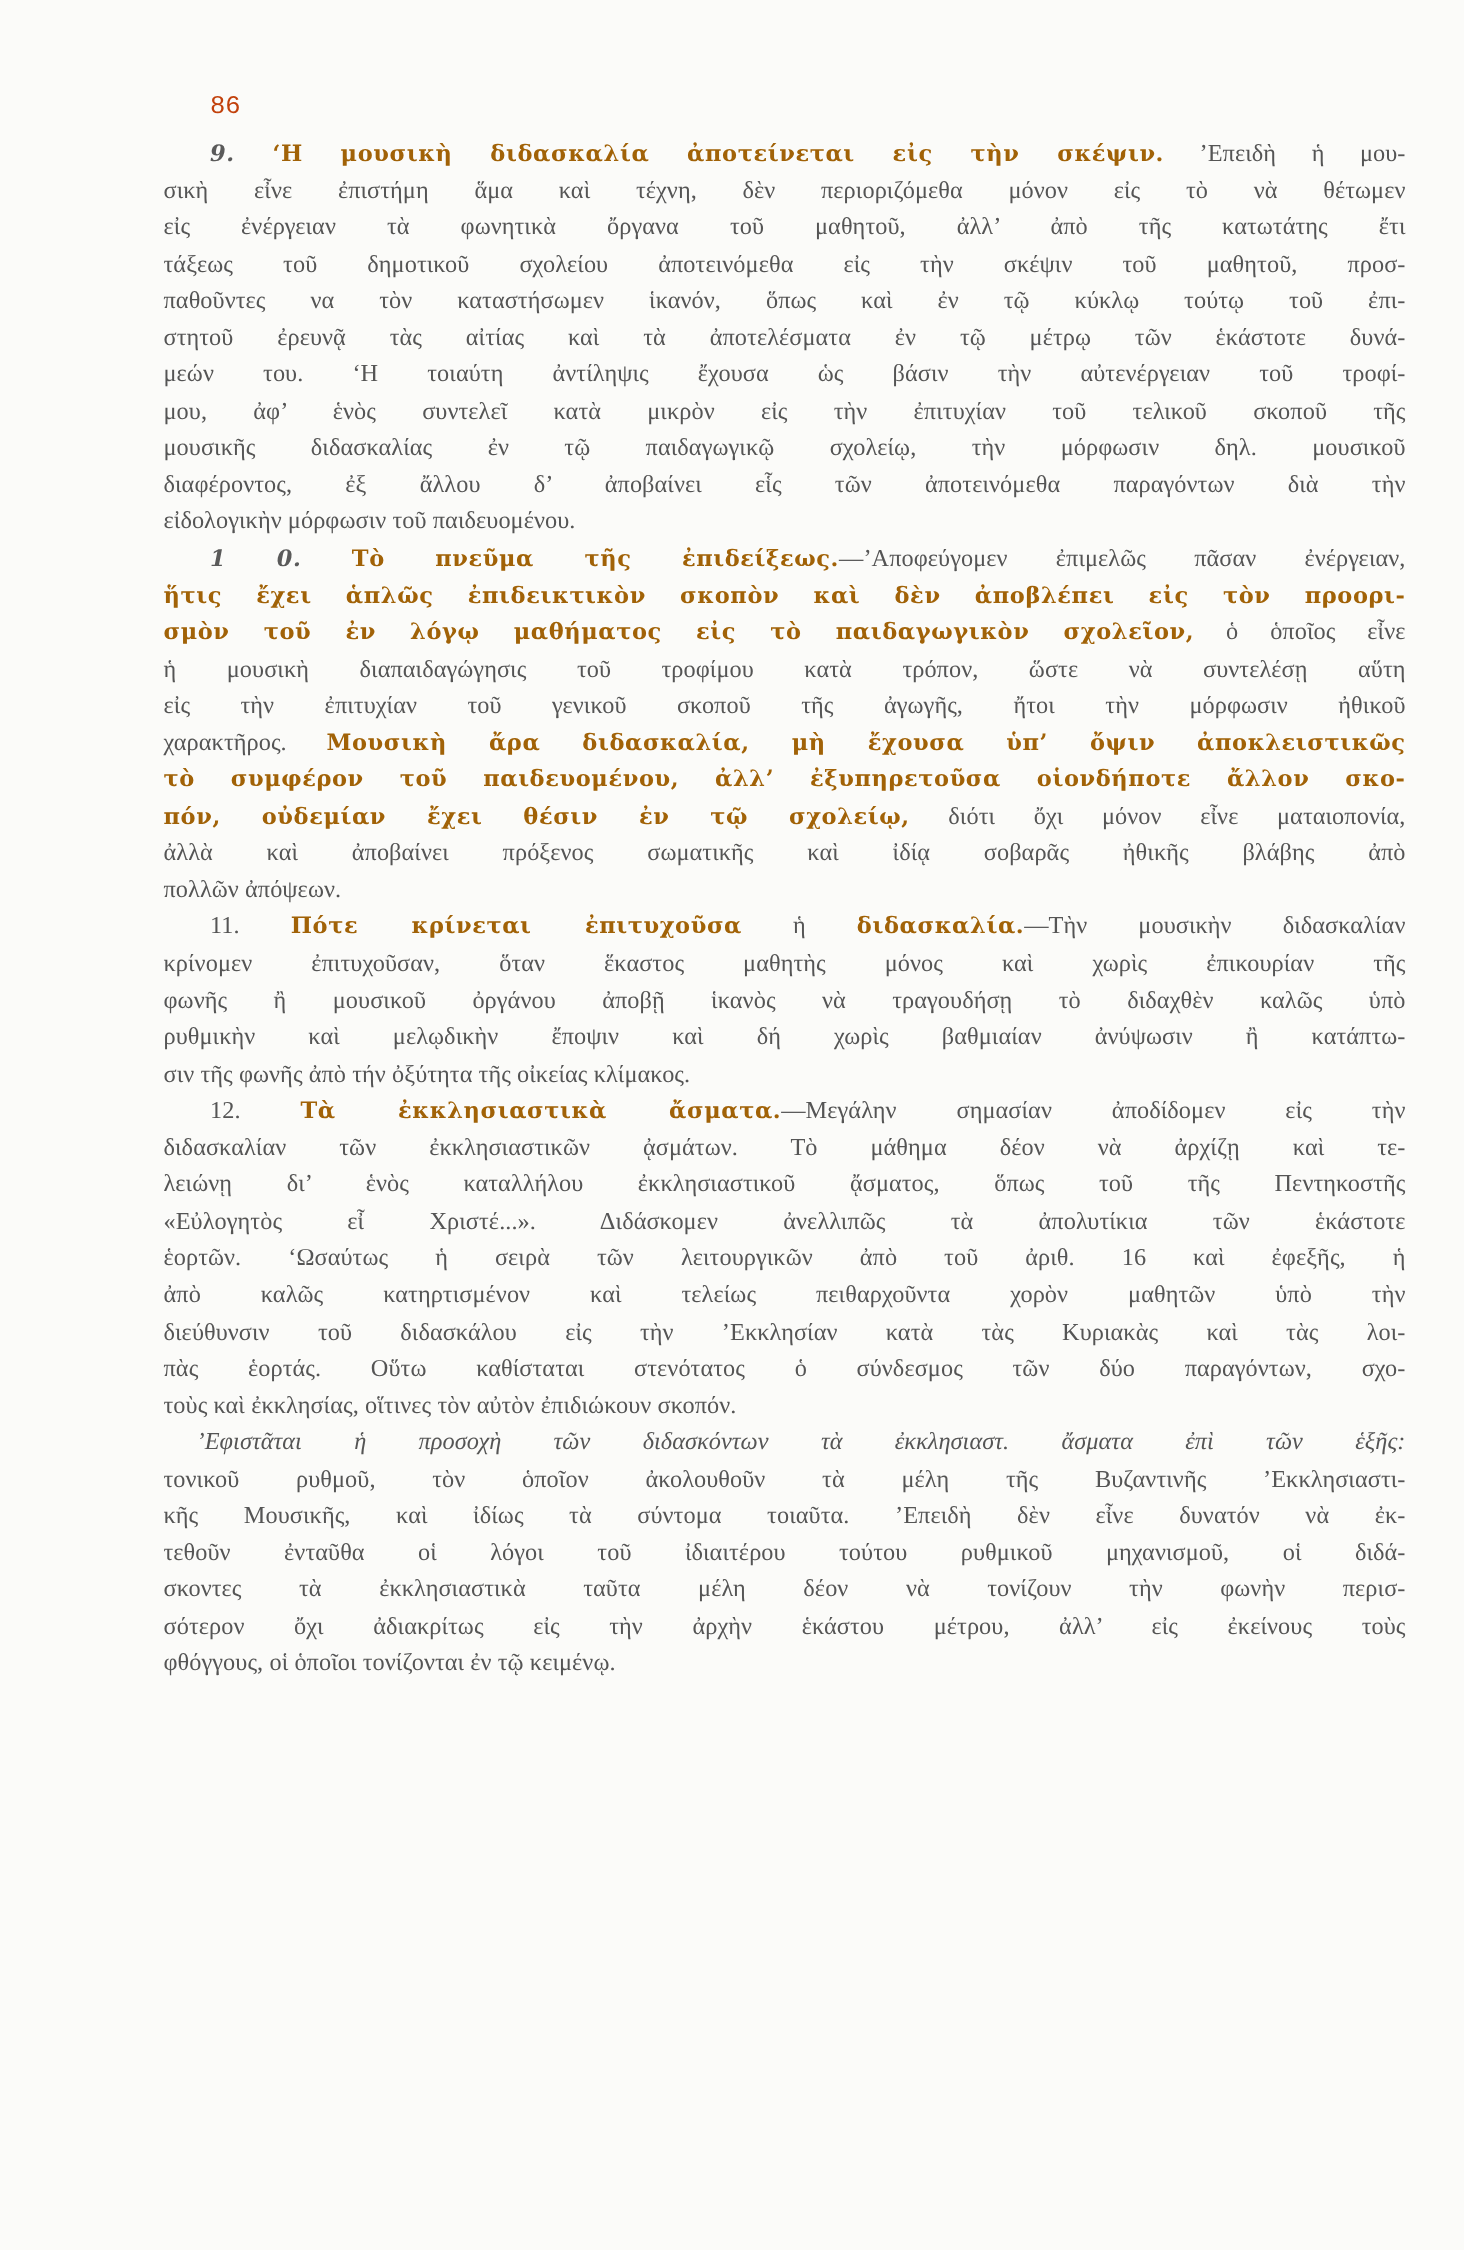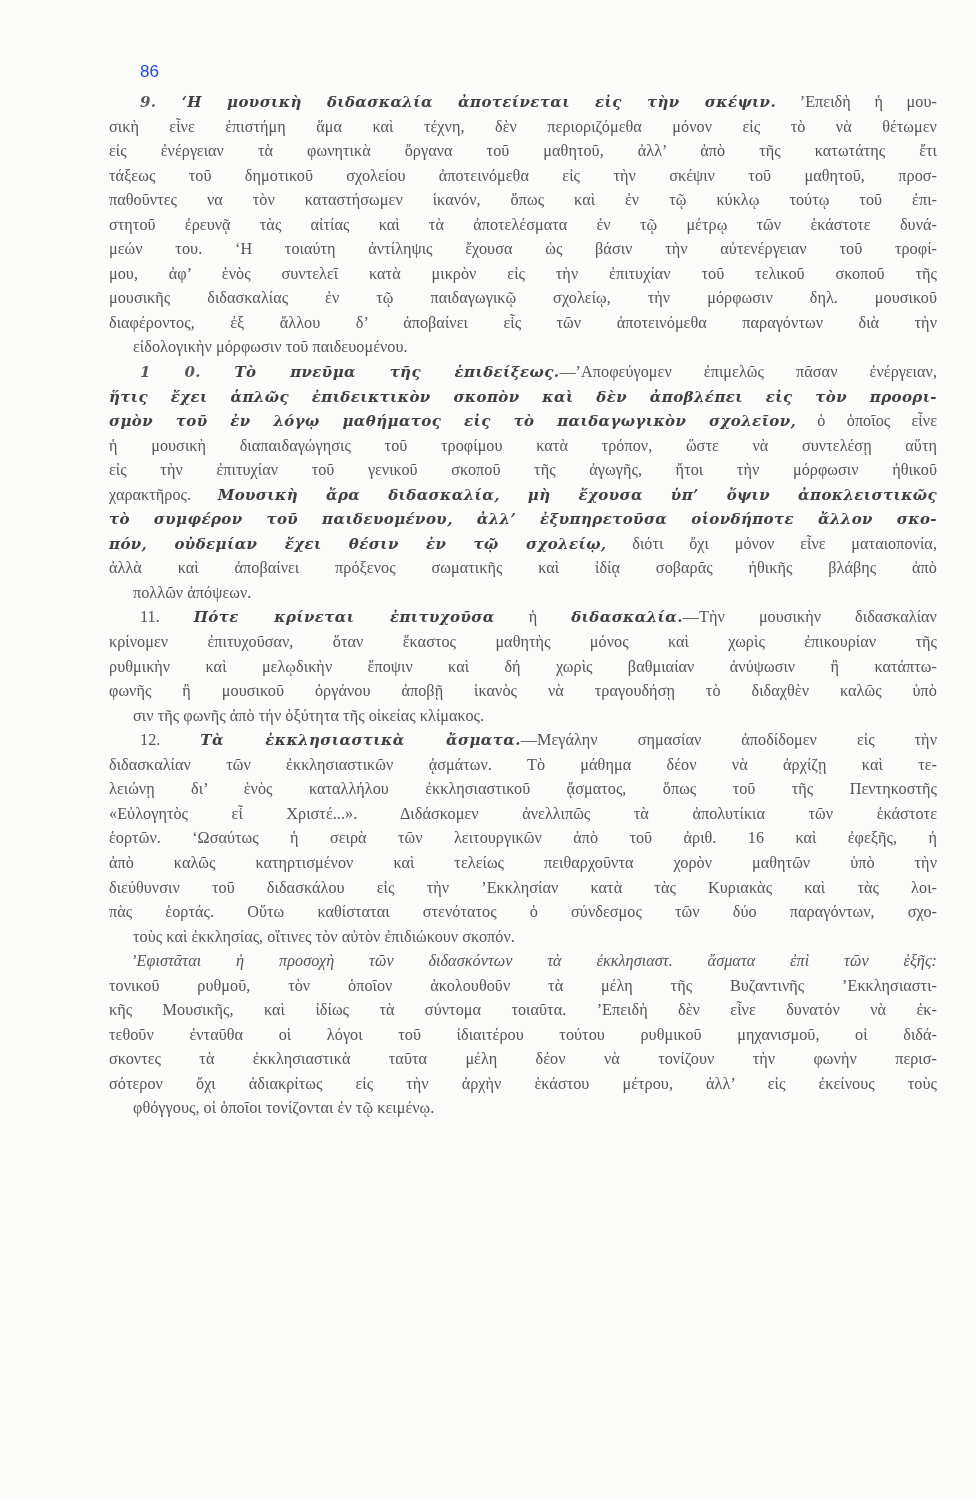--- a/index.html
+++ b/index.html
@@ -13,54 +13,52 @@
       position: relative;
       overflow: hidden;
       font-family: "DejaVu Serif", "Liberation Serif", serif;
       color: #555555;
     }
     .page-number {
       position: absolute;
       left: 140px;
       top: 62px;
       font-size: 17px;
-      color: #1d4ed8;
-      font-family: Liberation Sans, sans-serif;
+      color: #c2410c;
+      font-family: Liberation Mono, monospace;
     }
     .body-text {
       position: absolute;
       left: 109px;
       top: 90px;
       width: 828px;
     }
     .line {
       height: 24.55px;
       line-height: 24.55px;
       font-size: 16.2px;
       white-space: nowrap;
       text-align: justify;
       text-align-last: justify;
       letter-spacing: 0.05px;
       font-family: "Liberation Serif", serif;
     }
     .line.last {
       text-align-last: left;
-      margin-left: 24px;
     }
     .line.indent {
       padding-left: 31px;
     }
     .line.indent-small {
       padding-left: 22px;
       font-style: italic;
     }
     .b {
       font-weight: bold;
-      font-style: italic;
-      color: #404040;
+      color: #a16207;
       font-family: "DejaVu Serif", serif;
       font-size: 15px;
       letter-spacing: 0.4px;
     }
     .num {
       font-style: italic;
       color: #5a5a5a;
     }
   </style>
 </head>
@@ -85,22 +83,22 @@
     <div class="line"><span class="b">σμὸν τοῦ ἐν λόγῳ μαθήματος εἰς τὸ παιδαγωγικὸν σχολεῖον,</span><span> ὁ ὁποῖος εἶνε</span></div>
     <div class="line"><span>ἡ μουσικὴ διαπαιδαγώγησις τοῦ τροφίμου κατὰ τρόπον, ὥστε νὰ συντελέσῃ αὕτη</span></div>
     <div class="line"><span>εἰς τὴν ἐπιτυχίαν τοῦ γενικοῦ σκοποῦ τῆς ἀγωγῆς, ἤτοι τὴν μόρφωσιν ἠθικοῦ</span></div>
     <div class="line"><span>χαρακτῆρος. </span><span class="b">Μουσικὴ ἄρα διδασκαλία, μὴ ἔχουσα ὑπ’ ὄψιν ἀποκλειστικῶς</span></div>
     <div class="line"><span class="b">τὸ συμφέρον τοῦ παιδευομένου, ἀλλ’ ἐξυπηρετοῦσα οἱονδήποτε ἄλλον σκο-</span></div>
     <div class="line"><span class="b">πόν, οὐδεμίαν ἔχει θέσιν ἐν τῷ σχολείῳ,</span><span> διότι ὄχι μόνον εἶνε ματαιοπονία,</span></div>
     <div class="line"><span>ἀλλὰ καὶ ἀποβαίνει πρόξενος σωματικῆς καὶ ἰδίᾳ σοβαρᾶς ἠθικῆς βλάβης ἀπὸ</span></div>
     <div class="line last"><span>πολλῶν ἀπόψεων.</span></div>
     <div class="line indent"><span>11. </span><span class="b">Πότε κρίνεται ἐπιτυχοῦσα</span><span> ἡ </span><span class="b">διδασκαλία.</span><span>—Τὴν μουσικὴν διδασκαλίαν</span></div>
     <div class="line"><span>κρίνομεν ἐπιτυχοῦσαν, ὅταν ἕκαστος μαθητὴς μόνος καὶ χωρὶς ἐπικουρίαν τῆς</span></div>
+    <div class="line"><span>φωνῆς ἢ μουσικοῦ ὀργάνου ἀποβῇ ἱκανὸς νὰ τραγουδήσῃ τὸ διδαχθὲν καλῶς ὑπὸ</span></div>
     <div class="line"><span>ρυθμικὴν καὶ μελῳδικὴν ἔποψιν καὶ δή χωρὶς βαθμιαίαν ἀνύψωσιν ἢ κατάπτω-</span></div>
-    <div class="line"><span>φωνῆς ἢ μουσικοῦ ὀργάνου ἀποβῇ ἱκανὸς νὰ τραγουδήσῃ τὸ διδαχθὲν καλῶς ὑπὸ</span></div>
     <div class="line last"><span>σιν τῆς φωνῆς ἀπὸ τήν ὀξύτητα τῆς οἰκείας κλίμακος.</span></div>
     <div class="line indent"><span>12. </span><span class="b">Τὰ ἐκκλησιαστικὰ ἄσματα.</span><span>—Μεγάλην σημασίαν ἀποδίδομεν εἰς τὴν</span></div>
     <div class="line"><span>διδασκαλίαν τῶν ἐκκλησιαστικῶν ᾀσμάτων. Τὸ μάθημα δέον νὰ ἀρχίζῃ καὶ τε-</span></div>
     <div class="line"><span>λειώνῃ δι’ ἑνὸς καταλλήλου ἐκκλησιαστικοῦ ᾄσματος, ὅπως τοῦ τῆς Πεντηκοστῆς</span></div>
     <div class="line"><span>«Εὐλογητὸς εἶ Χριστέ...». Διδάσκομεν ἀνελλιπῶς τὰ ἀπολυτίκια τῶν ἑκάστοτε</span></div>
     <div class="line"><span>ἑορτῶν. ‘Ωσαύτως ἡ σειρὰ τῶν λειτουργικῶν ἀπὸ τοῦ ἀριθ. 16 καὶ ἐφεξῆς, ἡ</span></div>
     <div class="line"><span>ἀπὸ καλῶς κατηρτισμένον καὶ τελείως πειθαρχοῦντα χορὸν μαθητῶν ὑπὸ τὴν</span></div>
     <div class="line"><span>διεύθυνσιν τοῦ διδασκάλου εἰς τὴν ’Εκκλησίαν κατὰ τὰς Κυριακὰς καὶ τὰς λοι-</span></div>
     <div class="line"><span>πὰς ἑορτάς. Οὕτω καθίσταται στενότατος ὁ σύνδεσμος τῶν δύο παραγόντων, σχο-</span></div>
     <div class="line last"><span>τοὺς καὶ ἐκκλησίας, οἵτινες τὸν αὐτὸν ἐπιδιώκουν σκοπόν.</span></div>

